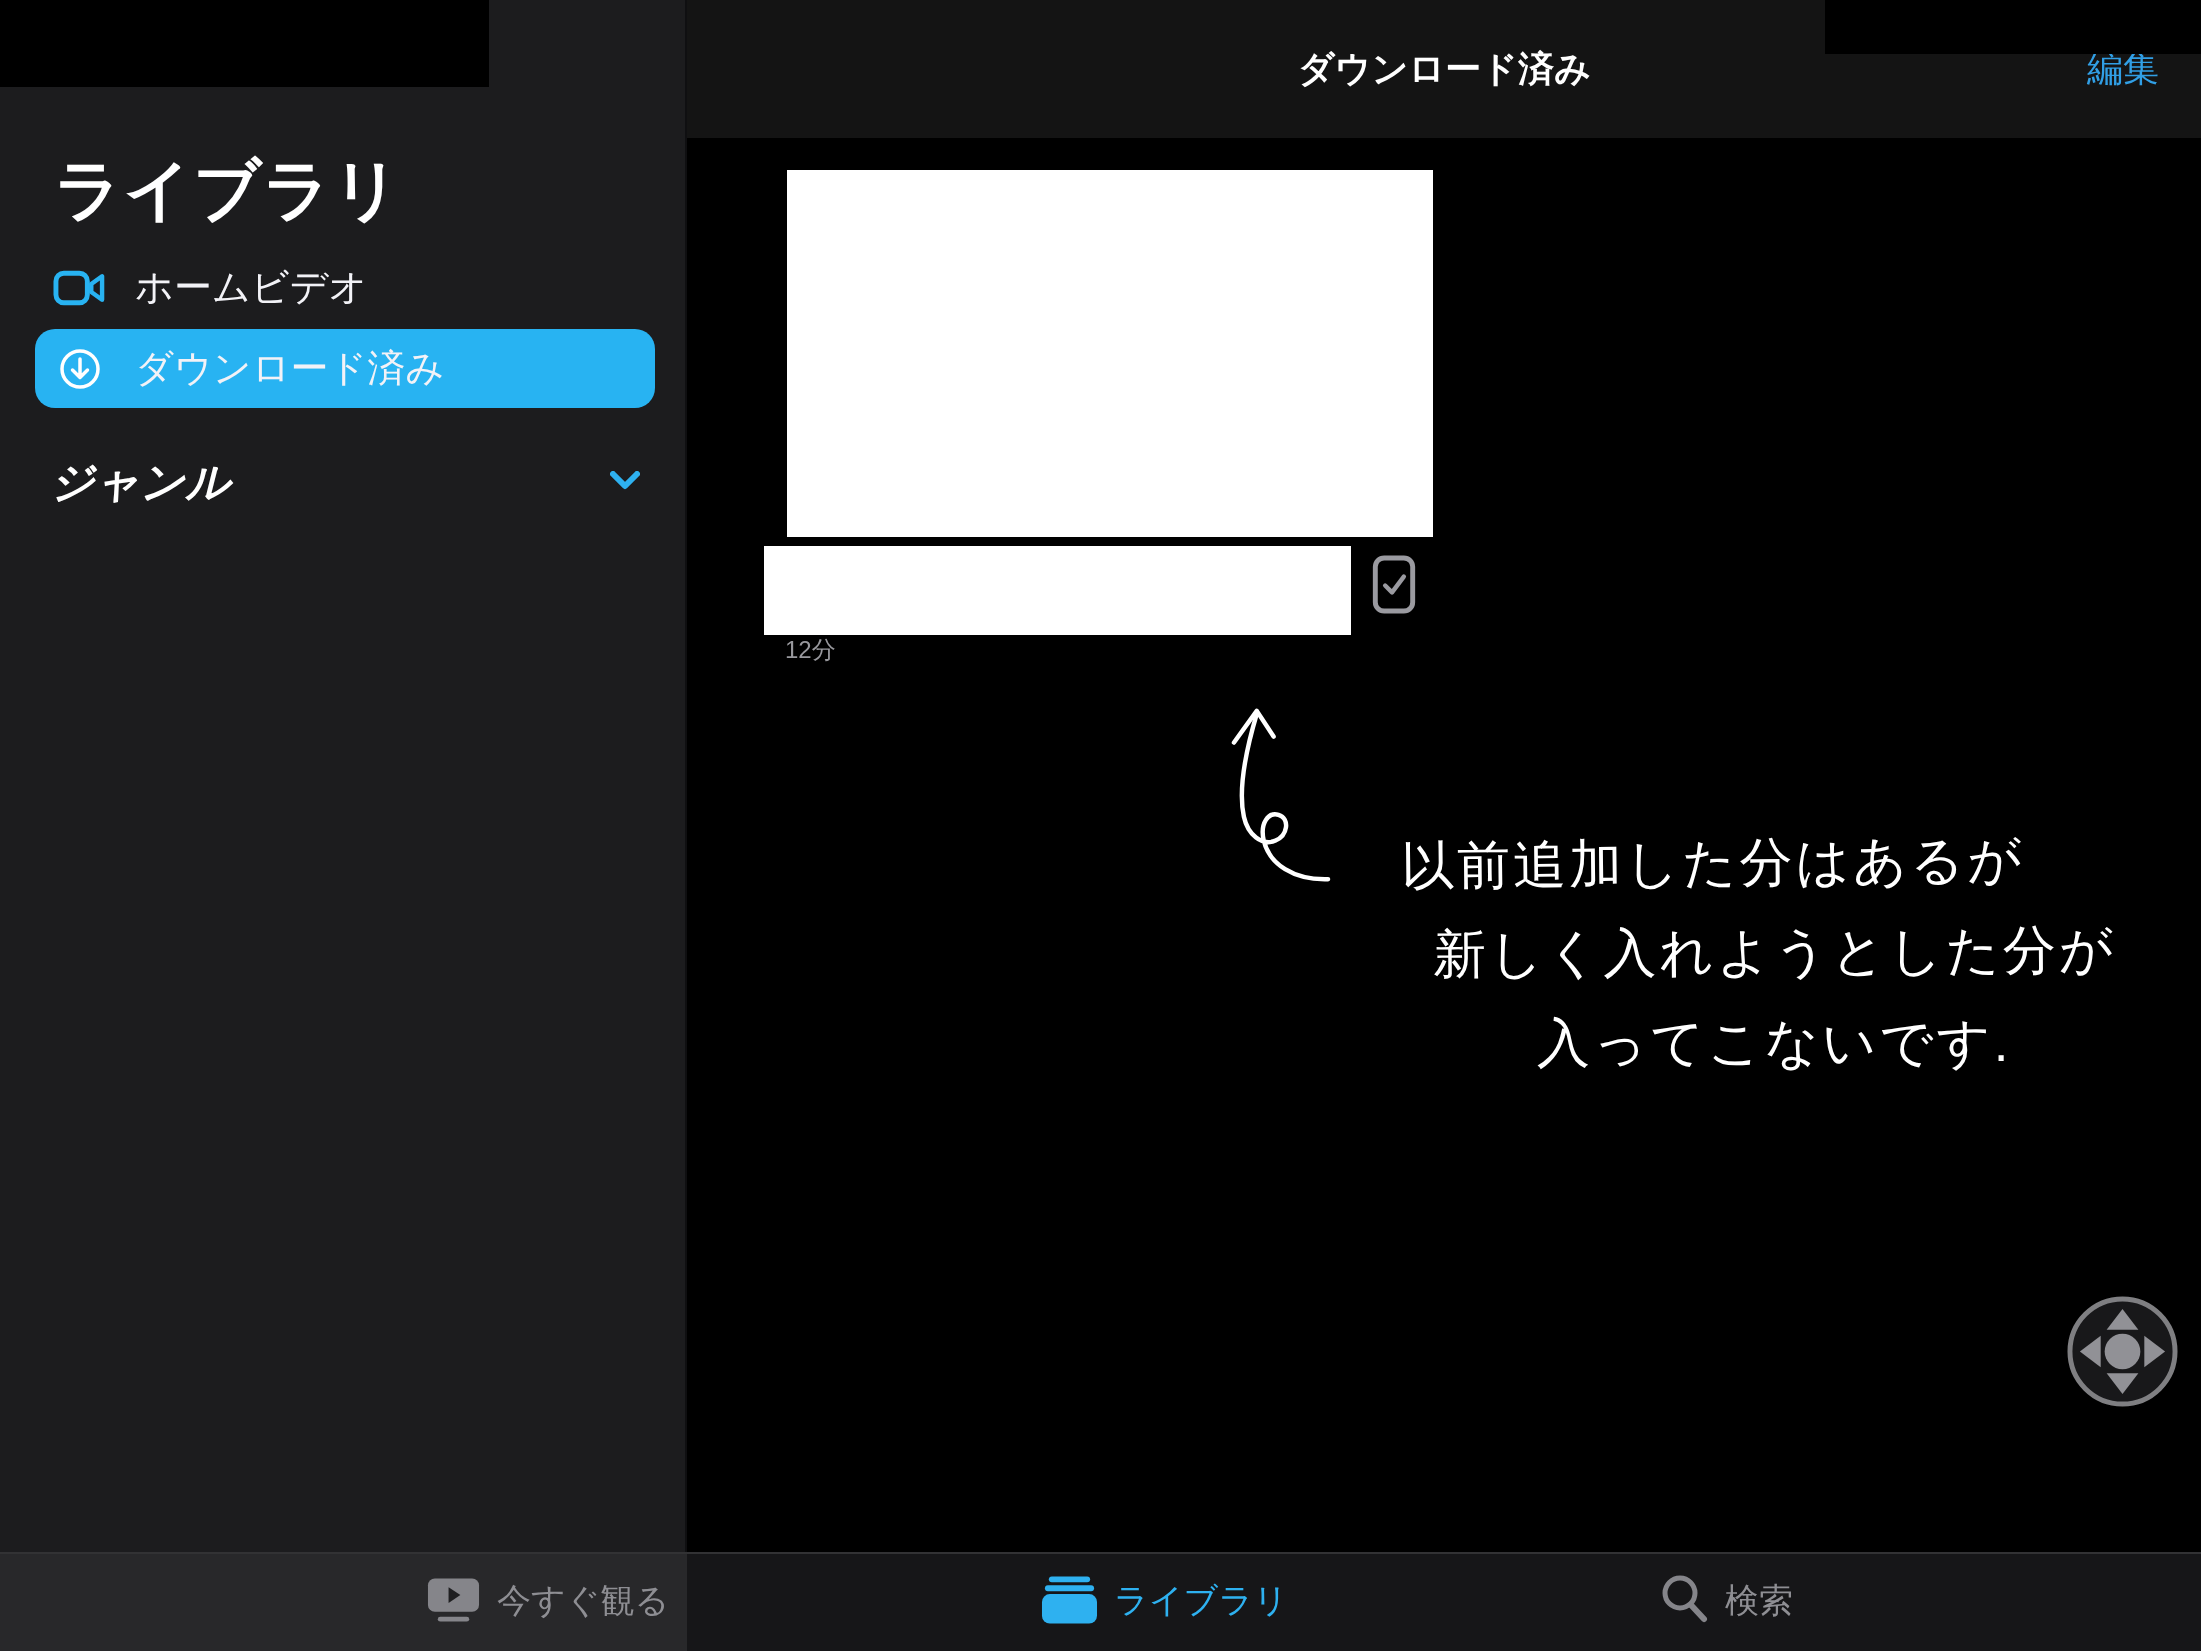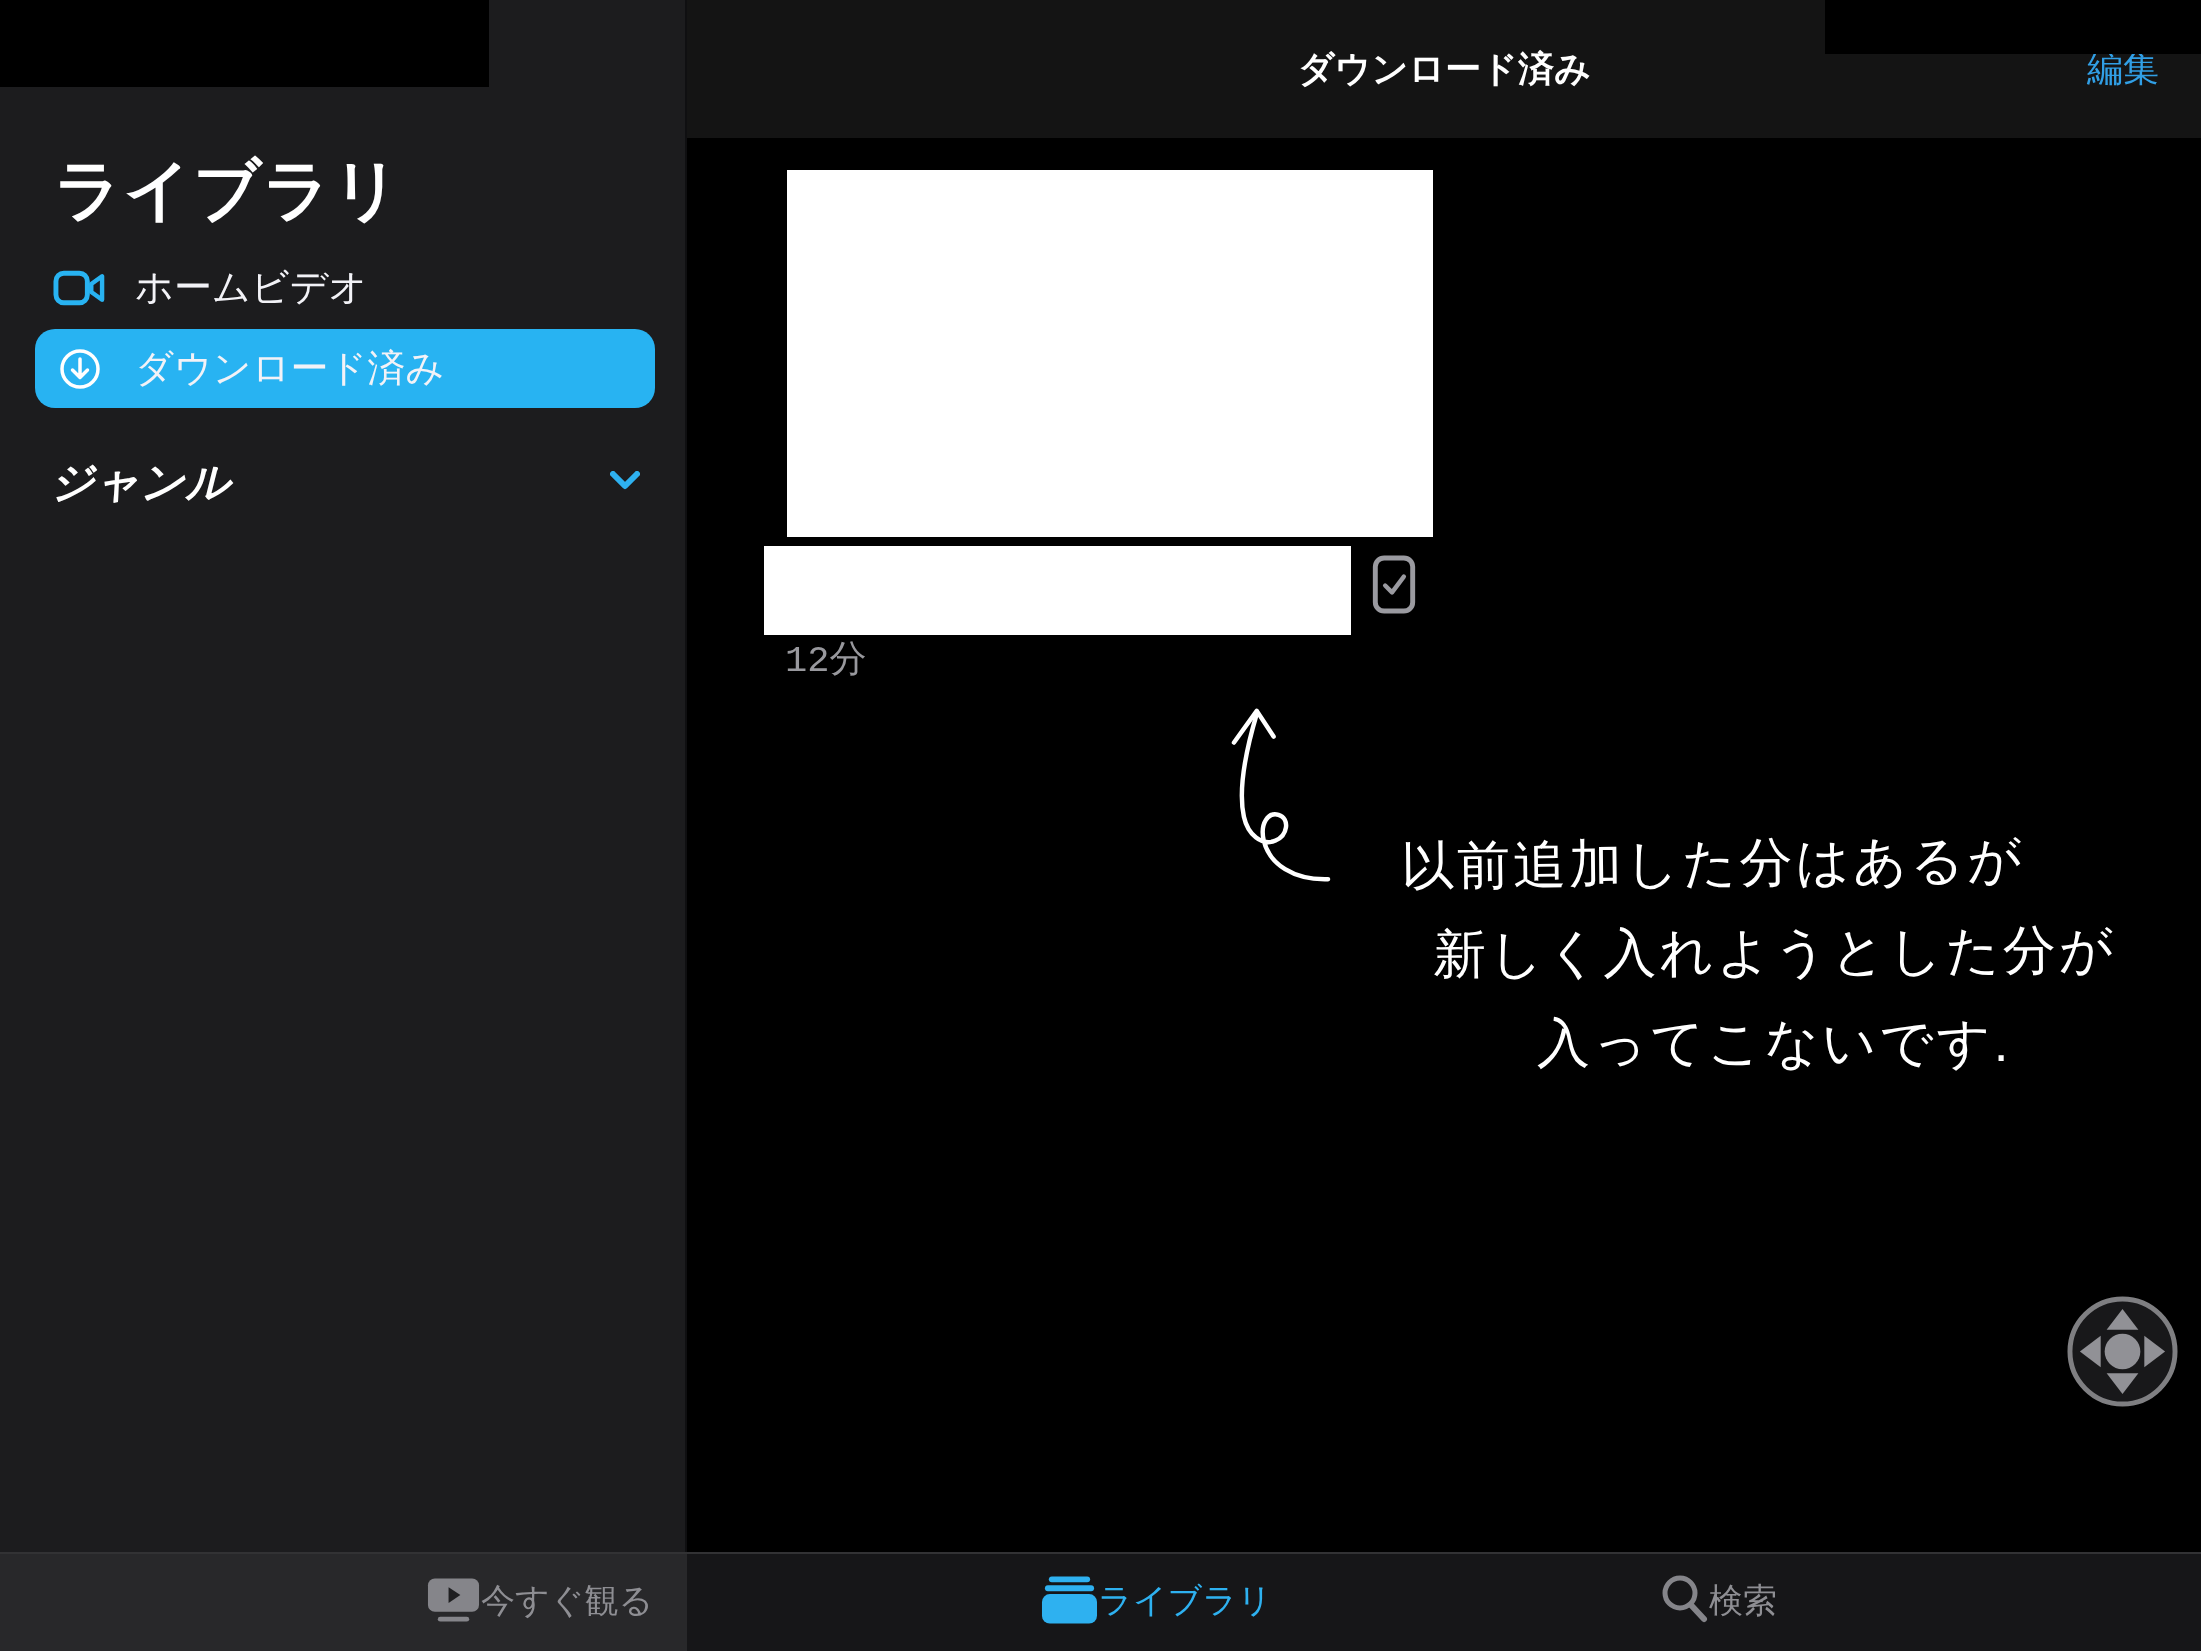--- a/index.html
+++ b/index.html
@@ -28,37 +28,37 @@
                 align-items:center; justify-content:center;
                 font-size:36px; font-weight:700; color:#fff; }
   #edit-btn { right:42px; top:0; height:138px; display:flex; align-items:center;
               font-size:36px; color:#319fe5; }
   #redact-tr { left:1825px; top:0; width:377px; height:54px; background:#000; }
 
   
   #thumb-box { left:787px; top:170px; width:646px; height:367px; background:#fff; }
   #title-box { left:764px; top:546px; width:587px; height:89px; background:#fff; }
   #dl-badge { left:1372px; top:555px; }
-  #duration { left:785px; top:634px; font-size:37px; color:#98989d;font-family:Liberation Mono, monospace; }
+  #duration { left:785px; top:634px; font-size:24px; color:#98989d; }
 
   
   .hand { color:#fff; font-size:53px; letter-spacing:3px; white-space:nowrap; }
   #hand-line1 { left:1401px; top:828px; transform:rotate(-0.6deg); }
   #hand-line2 { left:1433px; top:917px; transform:rotate(-0.4deg); }
   #hand-line3 { left:1505px; top:1008px;margin-left:32px; }
   #hand-arrow { left:1226px; top:696px; }
 
   
   #dpad { left:2066px; top:1295px; }
 
   
   #tabbar { left:0; top:1552px; width:2202px; height:99px; border-top:2px solid #323234; }
   #tabbar-left { left:0; top:1554px; width:687px; height:97px; background:#28282a; }
   #tabbar-right { left:687px; top:1554px; width:1515px; height:97px; background:#161618; }
-  .tab { top:1552px; height:97px; display:flex; align-items:center; gap:0; z-index:5; }
+  .tab { top:1552px; height:97px; display:flex; align-items:center; gap:16px; z-index:5; }
   .tab-label { font-size:34px; color:#8e8e93; }
   #tab-watchnow { left:426px; }
   #tab-library  { left:1041px; }
   #tab-search   { left:1661px; }
   #tab-library .tab-label { color:#2eb1f0; }
 </style>
 </head>
 <body>
 
 <div class="abs" id="sidebar">

